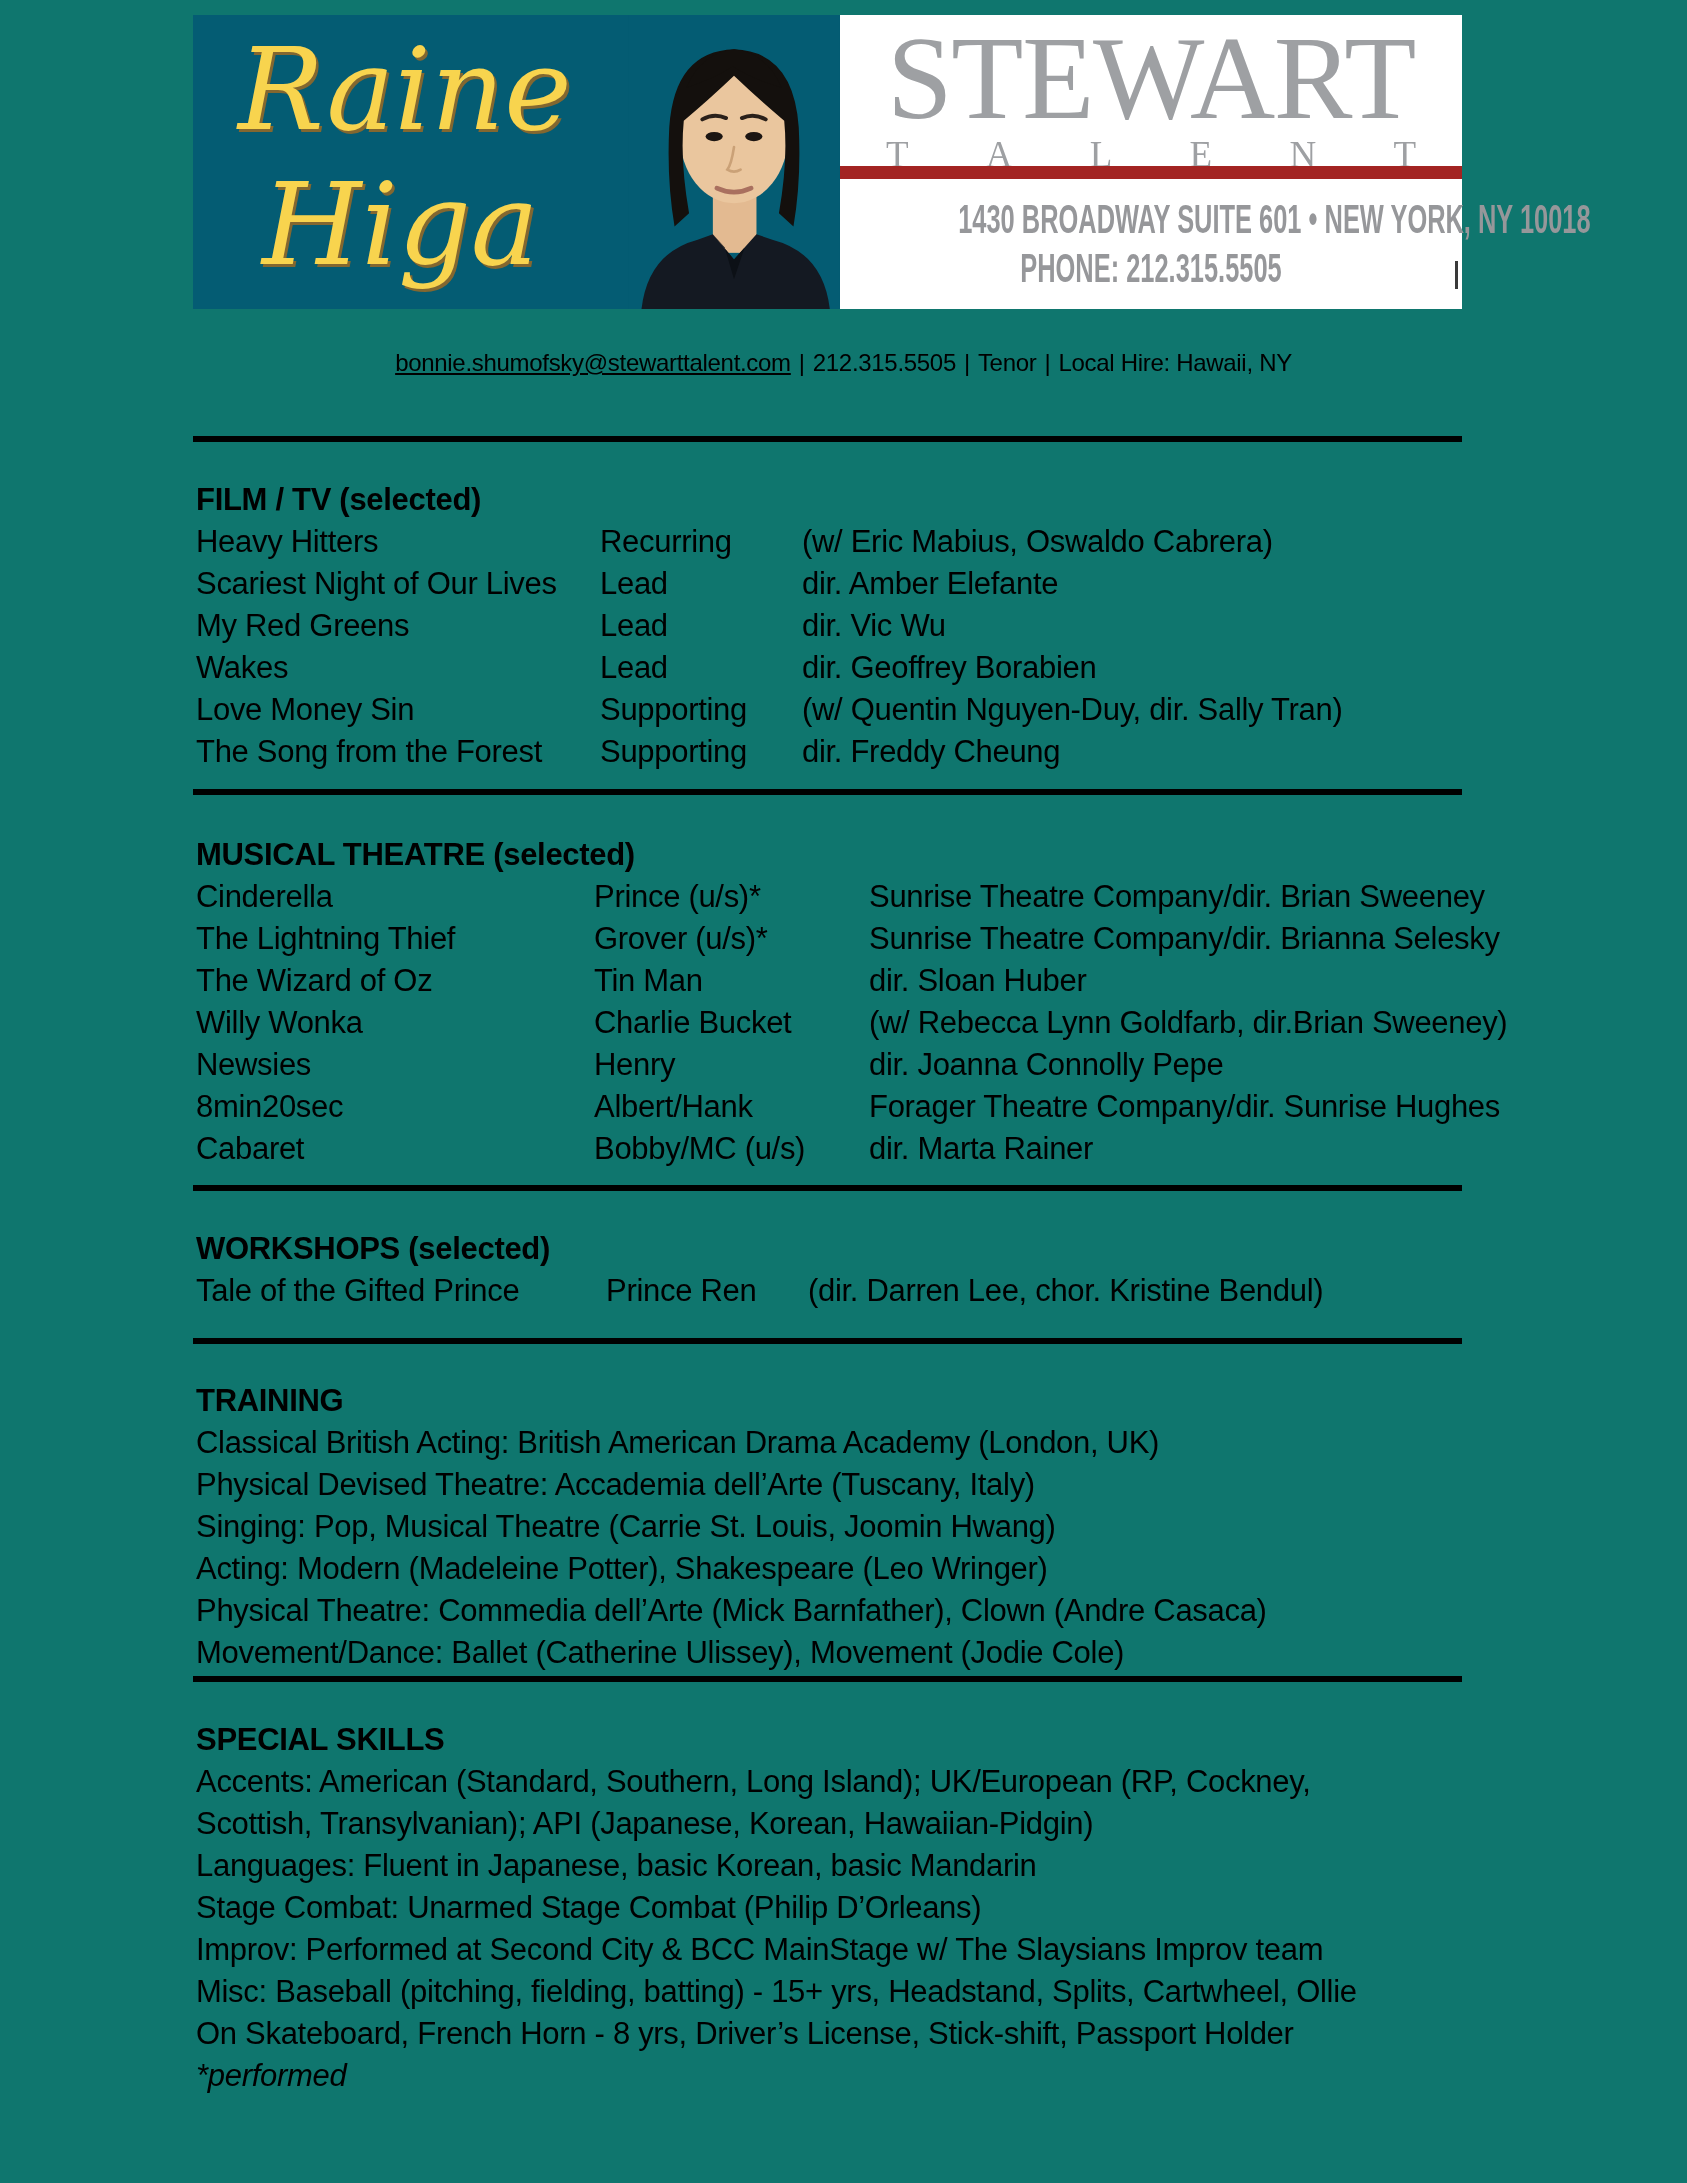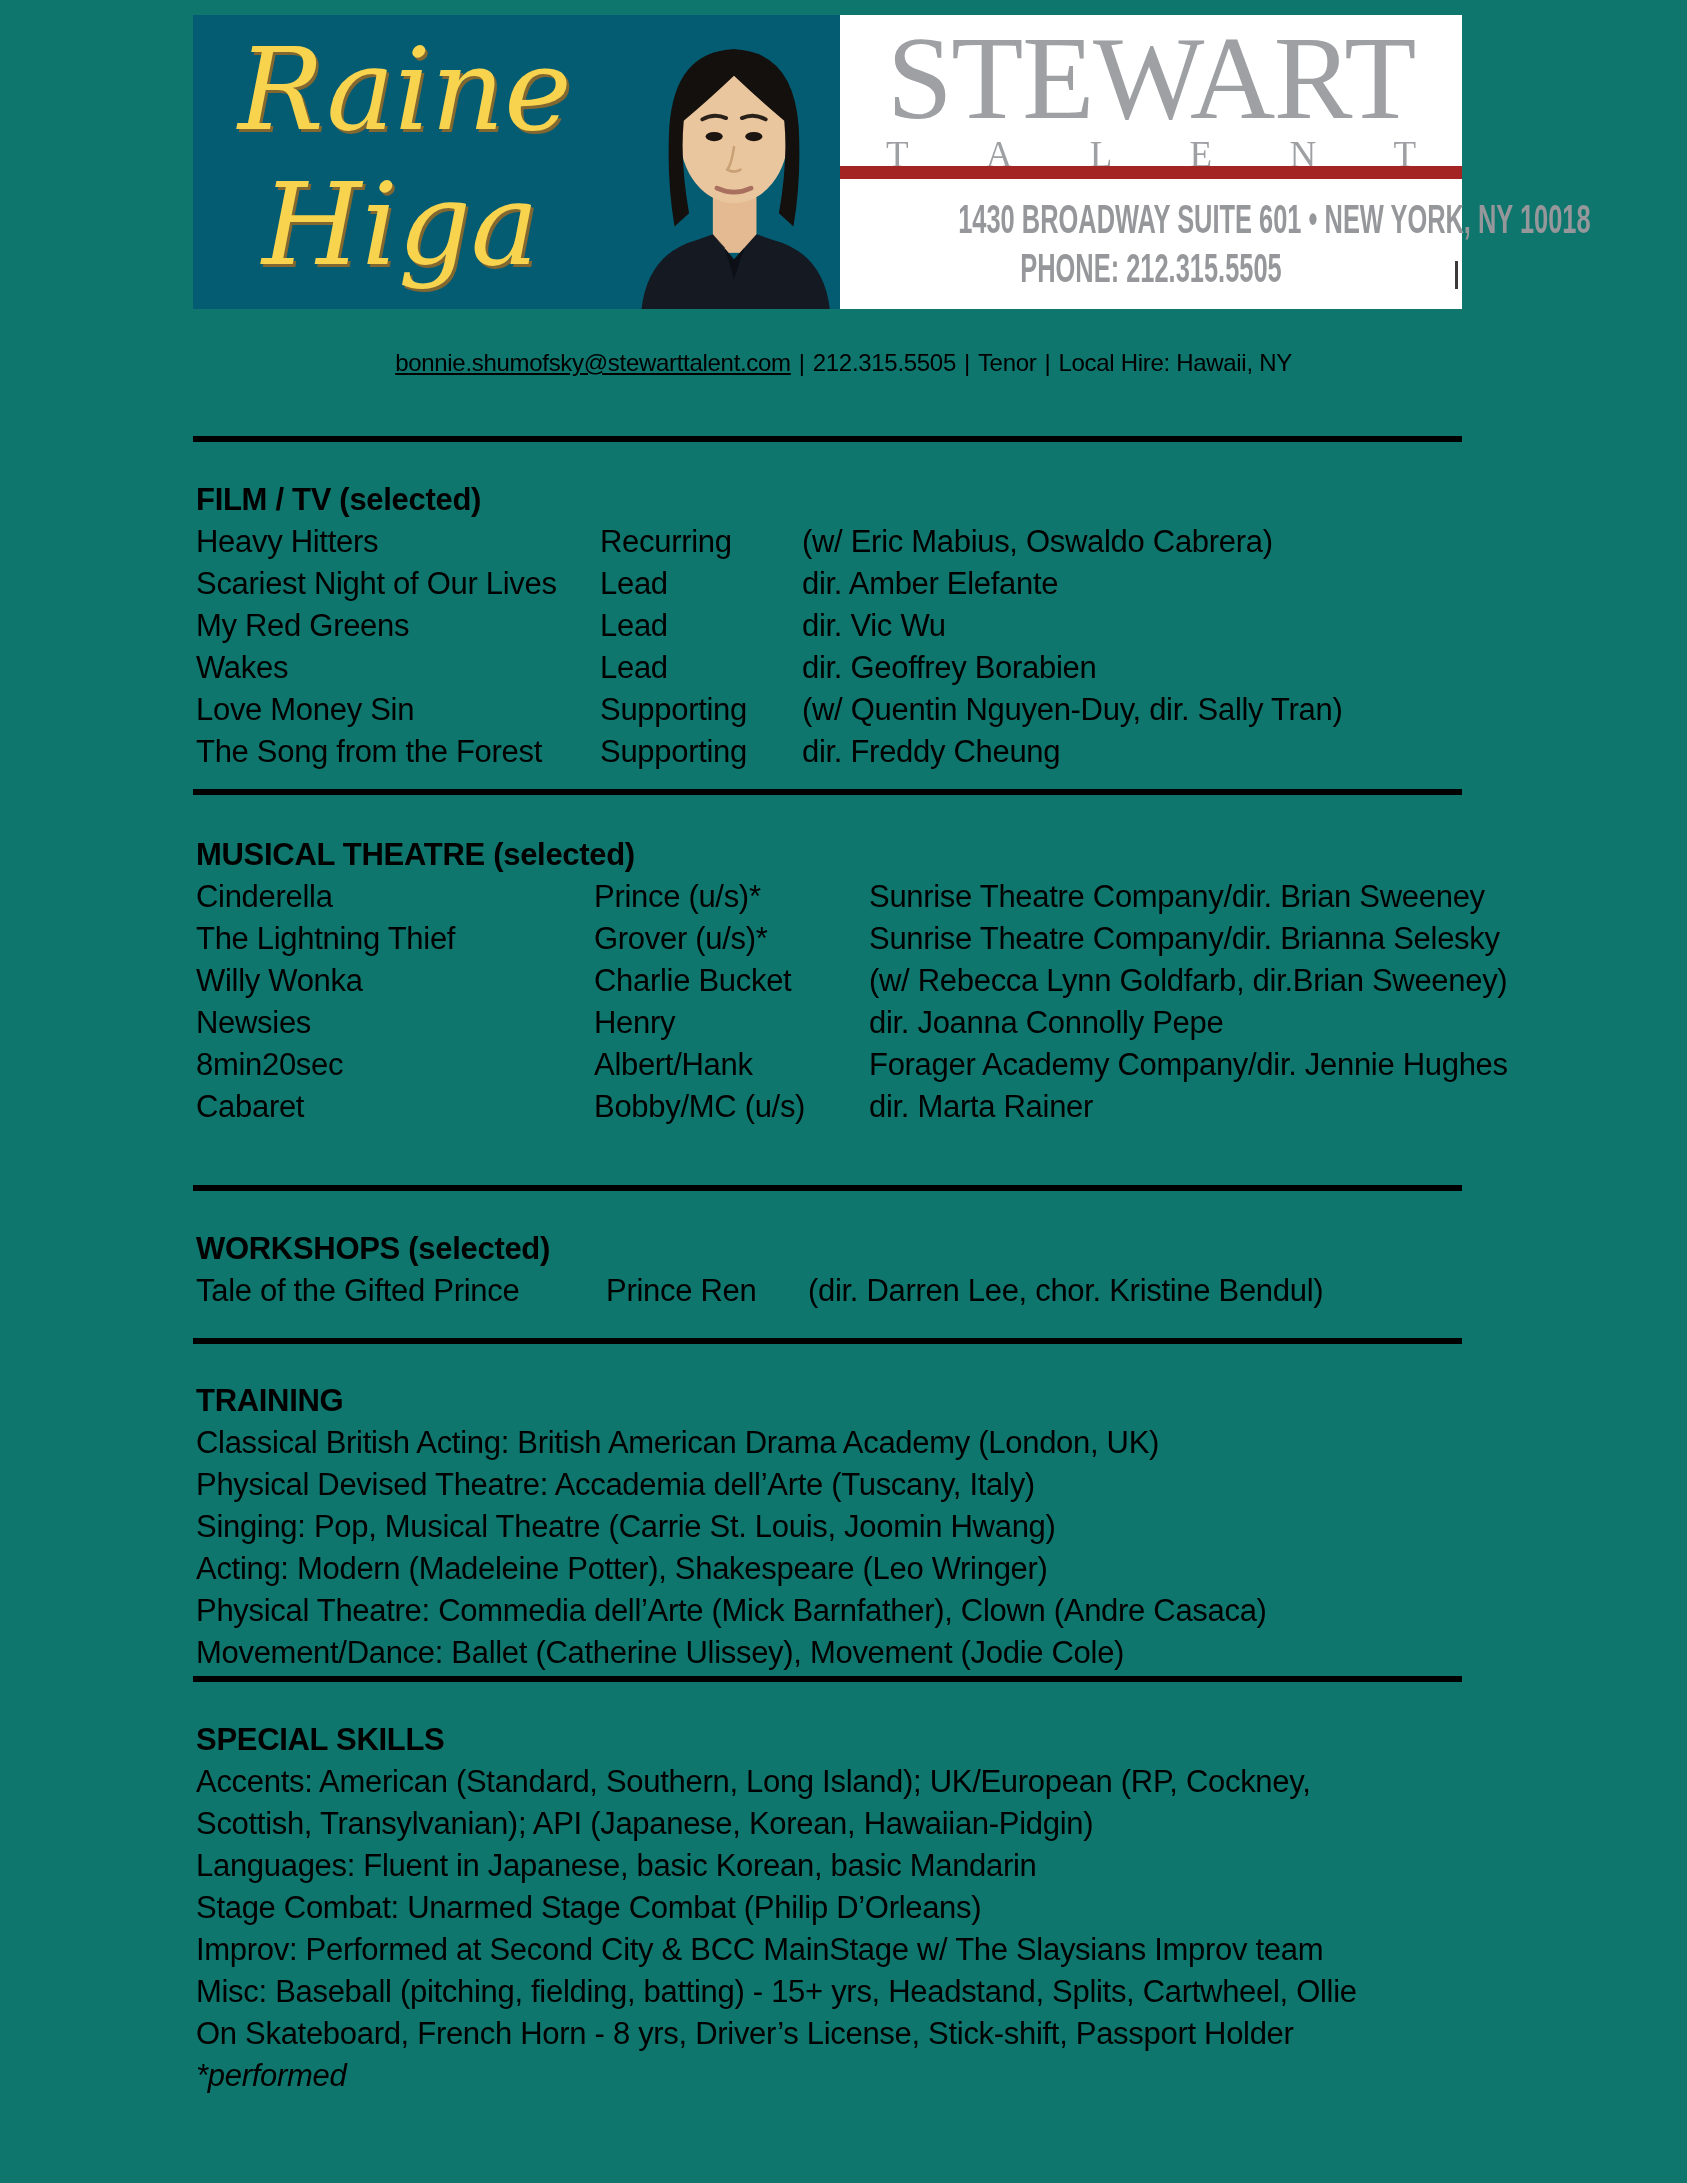--- a/index.html
+++ b/index.html
@@ -151,33 +151,38 @@
       <span>Cinderella</span>
       <span>Prince (u/s)*</span>
       <span>Sunrise Theatre Company/dir. Brian Sweeney</span>
     </div>
     <div class="row">
       <span>The Lightning Thief</span>
       <span>Grover (u/s)*</span>
       <span>Sunrise Theatre Company/dir. Brianna Selesky</span>
     </div>
     <div class="row">
+      <span>The Wizard of Oz</span>
+      <span>Tin Man</span>
+      <span>dir. Sloan Huber</span>
+    </div>
+    <div class="row">
       <span>Willy Wonka</span>
       <span>Charlie Bucket</span>
       <span>(w/ Rebecca Lynn Goldfarb, dir.Brian Sweeney)</span>
     </div>
     <div class="row">
       <span>Newsies</span>
       <span>Henry</span>
       <span>dir. Joanna Connolly Pepe</span>
     </div>
     <div class="row">
       <span>8min20sec</span>
       <span>Albert/Hank</span>
-      <span>Forager Academy Company/dir. Jennie Hughes</span>
+      <span>Forager Theatre Company/dir. Sunrise Hughes</span>
     </div>
     <div class="row">
       <span>Cabaret</span>
       <span>Bobby/MC (u/s)</span>
       <span>dir. Marta Rainer</span>
     </div>
   </div>
 
   <div class="rule rule3"></div>
 

